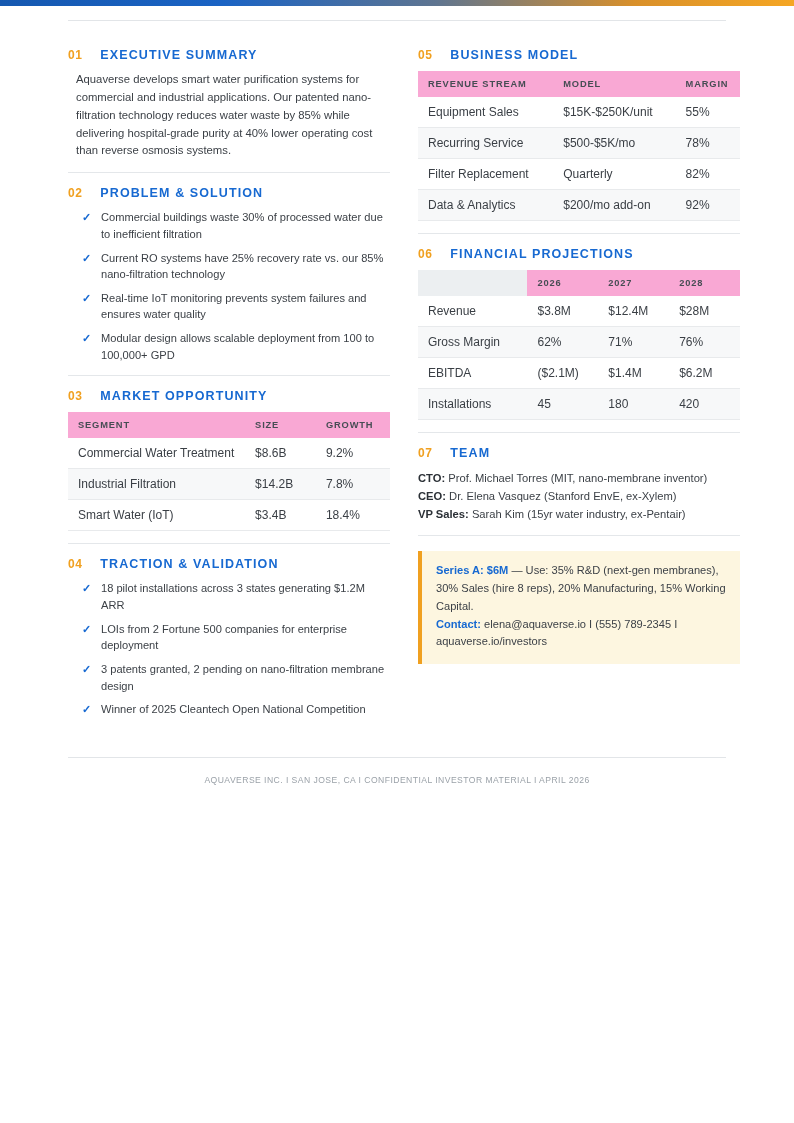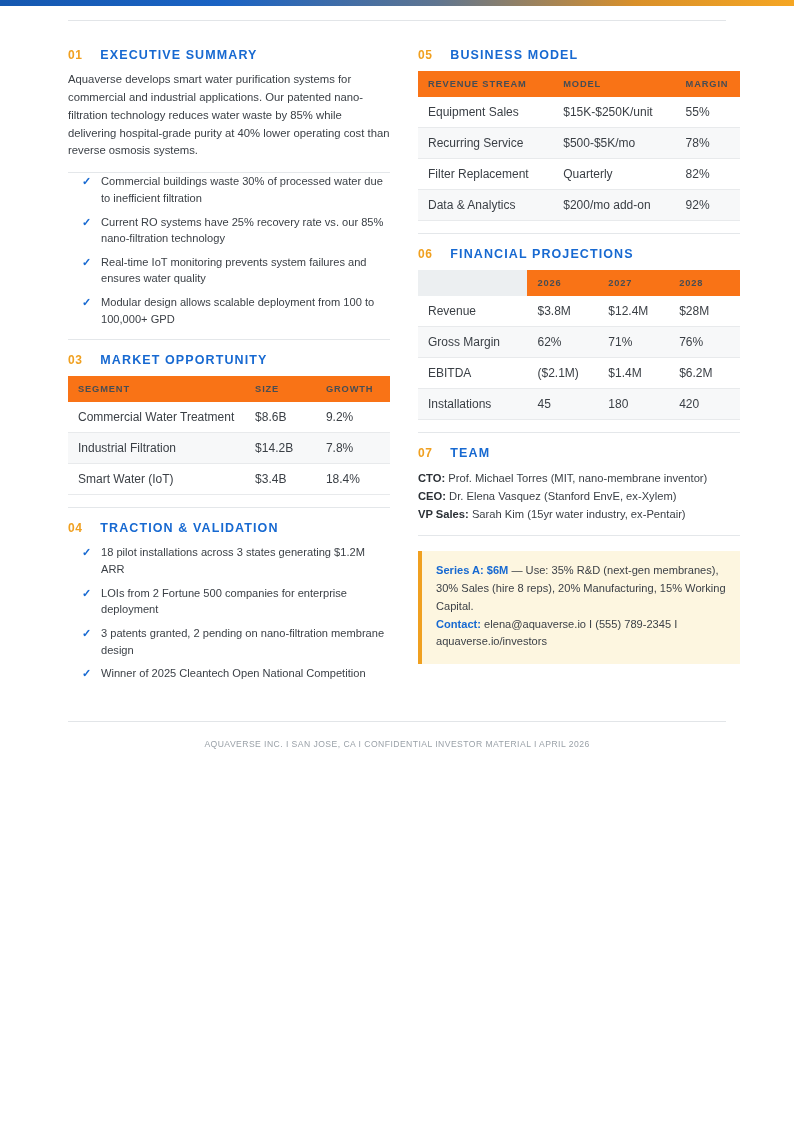--- a/index.html
+++ b/index.html
@@ -91,21 +91,21 @@
   .sec-title {
     font-size: 12.5px;
     font-weight: bold;
     color: #1769d1;
     letter-spacing: 1.1px;
   }
   .body-text {
     font-size: 11.3px;
     line-height: 1.58;
     color: #3a3f45;
-    margin: 0;
+    margin: 8px;
   }
 
   
   ul.bullets {
     list-style: none;
     margin: 0;
     padding: 0 0 0 14px;
   }
   ul.bullets li {
     position: relative;
@@ -124,21 +124,21 @@
     font-weight: bold;
   }
 
   
   table.data {
     width: 100%;
     border-collapse: collapse;
     margin-top: 2px;
   }
   table.data th {
-    background: #f97316;
+    background: #f9a8d4;
     font-size: 9.3px;
     font-weight: bold;
     letter-spacing: 0.85px;
     color: #474d54;
     text-align: left;
     padding: 8px 8px 8px 10px;
     border: none;
   }
   table.data td {
     font-size: 12px;
@@ -210,20 +210,24 @@
         <div class="sec-head">
           <span class="sec-num">01</span>
           <span class="sec-title">EXECUTIVE SUMMARY</span>
         </div>
         <p class="body-text">Aquaverse develops smart water purification systems for commercial and industrial applications. Our patented nano-filtration technology reduces water waste by 85% while delivering hospital-grade purity at 40% lower operating cost than reverse osmosis systems.</p>
       </div>
 
       <div class="sec-divider"></div>
 
       <div class="section">
+        <div class="sec-head">
+          <span class="sec-num">02</span>
+          <span class="sec-title">PROBLEM &amp; SOLUTION</span>
+        </div>
         <ul class="bullets">
           <li><span class="check">✓</span><span>Commercial buildings waste 30% of processed water due to inefficient filtration</span></li>
           <li><span class="check">✓</span><span>Current RO systems have 25% recovery rate vs. our 85% nano-filtration technology</span></li>
           <li><span class="check">✓</span><span>Real-time IoT monitoring prevents system failures and ensures water quality</span></li>
           <li><span class="check">✓</span><span>Modular design allows scalable deployment from 100 to 100,000+ GPD</span></li>
         </ul>
       </div>
 
       <div class="sec-divider"></div>
 

